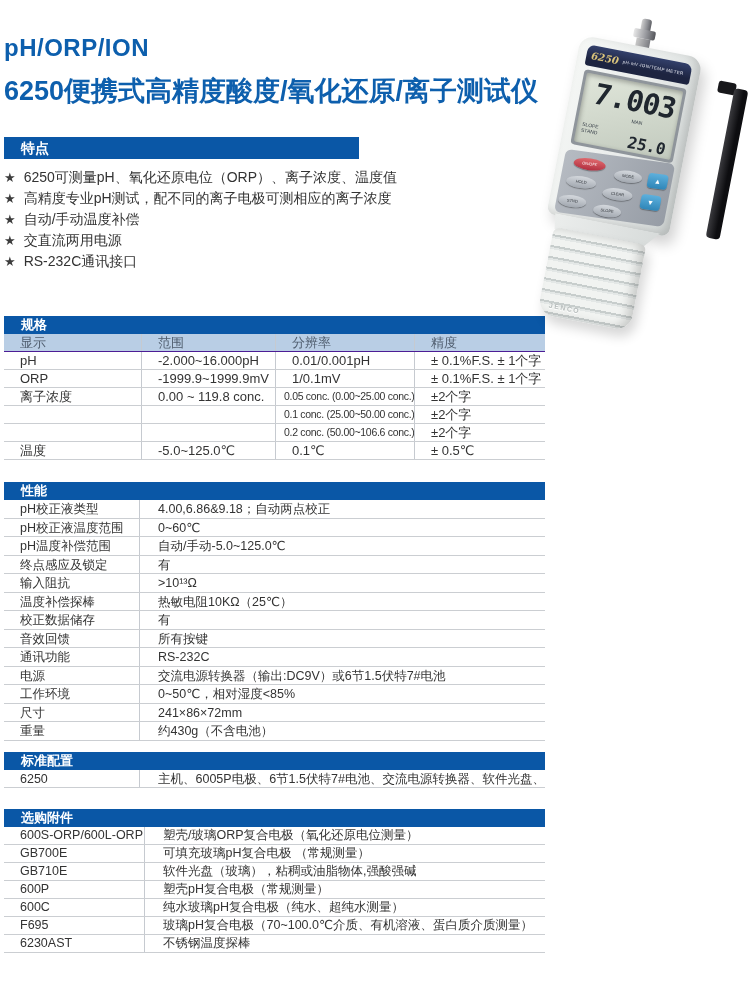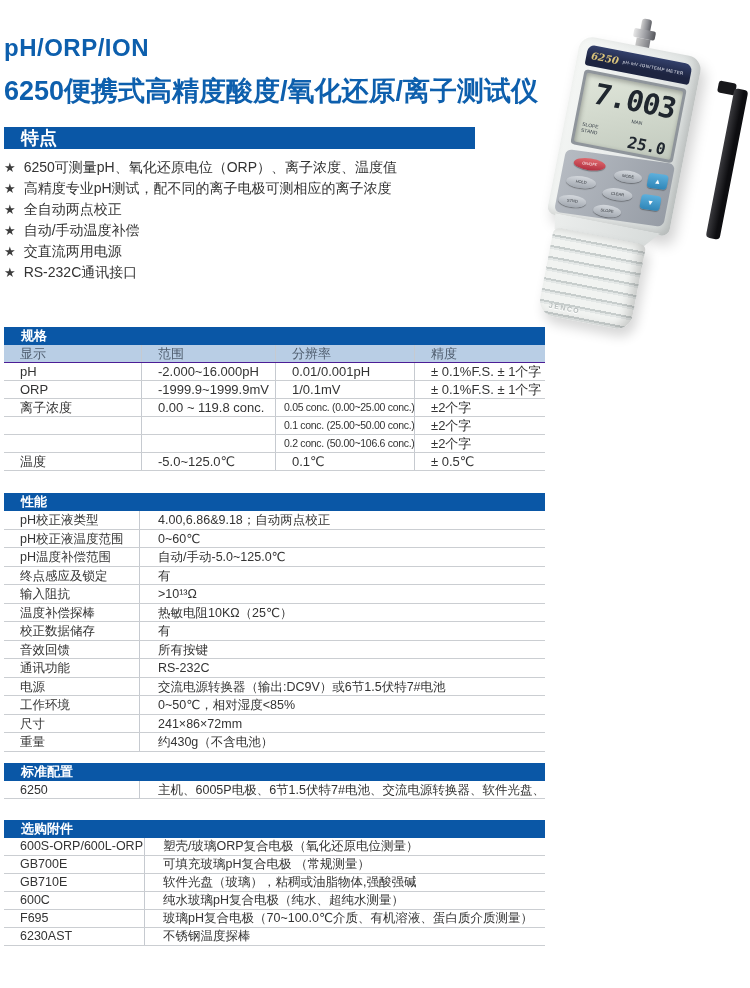--- a/index.html
+++ b/index.html
@@ -10,21 +10,21 @@
   }
   .page{position:relative;width:750px;height:988px;overflow:hidden;background:#fff;}
   .content{position:absolute;left:4px;top:0;width:541px;}
 
   
   .h1{margin-top:34px;font-size:24px;line-height:28px;font-weight:bold;color:#0d5fad;letter-spacing:.5px;}
   .h2{margin-top:12px;font-size:27px;line-height:34px;font-weight:bold;color:#0d5fad;}
 
   
   .secbar{background:#0a57a6;color:#fff;font-weight:bold;box-sizing:border-box;padding-left:17px;}
-  .feat-bar{margin-top:19px;width:471px;height:22px;line-height:22px;font-size:18px;}
+  .feat-bar{margin-top:29px;width:355px;height:22px;line-height:22px;font-size:14px;}
   .tbl-bar{width:541px;height:18px;line-height:18px;font-size:13px;}
 
   
   .features{list-style:none;margin:8px 0 0;padding:0;}
   .features li{height:21px;line-height:21px;font-size:14px;color:#333;white-space:nowrap;}
   .features .star{color:#3c3c3c;font-size:13px;margin-right:8px;}
 
   
   .tbl{width:541px;}
   .row{display:flex;box-sizing:border-box;border-bottom:1px solid #cbced2;color:#333;}
@@ -116,21 +116,20 @@
 
   <div class="content">
 
     <div class="h1">pH/ORP/ION</div>
     <div class="h2">6250便携式高精度酸度/氧化还原/离子测试仪</div>
 
     <div class="secbar feat-bar">特点</div>
     <ul class="features">
       <li><span class="star">★</span><span>6250可测量pH、氧化还原电位（ORP）、离子浓度、温度值</span></li>
       <li><span class="star">★</span><span>高精度专业pH测试，配不同的离子电极可测相应的离子浓度</span></li>
-      <li><span class="star">★</span><span>全自动两点校正</span></li>
       <li><span class="star">★</span><span>自动/手动温度补偿</span></li>
       <li><span class="star">★</span><span>交直流两用电源</span></li>
       <li><span class="star">★</span><span>RS-232C通讯接口</span></li>
     </ul>
 
     <div class="tbl spec">
       <div class="secbar tbl-bar">规格</div>
       <div class="hrow">
         <div class="cell c0">显示</div>
         <div class="cell c1">范围</div>
@@ -245,20 +244,24 @@
           <div class="cell lbl">600S-ORP/600L-ORP</div>
           <div class="cell val">塑壳/玻璃ORP复合电极（氧化还原电位测量）</div>
         </div>
       <div class="row">
           <div class="cell lbl">GB700E</div>
           <div class="cell val">可填充玻璃pH复合电极 （常规测量）</div>
         </div>
       <div class="row">
           <div class="cell lbl">GB710E</div>
           <div class="cell val">软件光盘（玻璃），粘稠或油脂物体,强酸强碱</div>
+        </div>
+      <div class="row">
+          <div class="cell lbl">600P</div>
+          <div class="cell val">塑壳pH复合电极（常规测量）</div>
         </div>
       <div class="row">
           <div class="cell lbl">600C</div>
           <div class="cell val">纯水玻璃pH复合电极（纯水、超纯水测量）</div>
         </div>
       <div class="row">
           <div class="cell lbl">F695</div>
           <div class="cell val">玻璃pH复合电极（70~100.0℃介质、有机溶液、蛋白质介质测量）</div>
         </div>
       <div class="row">

